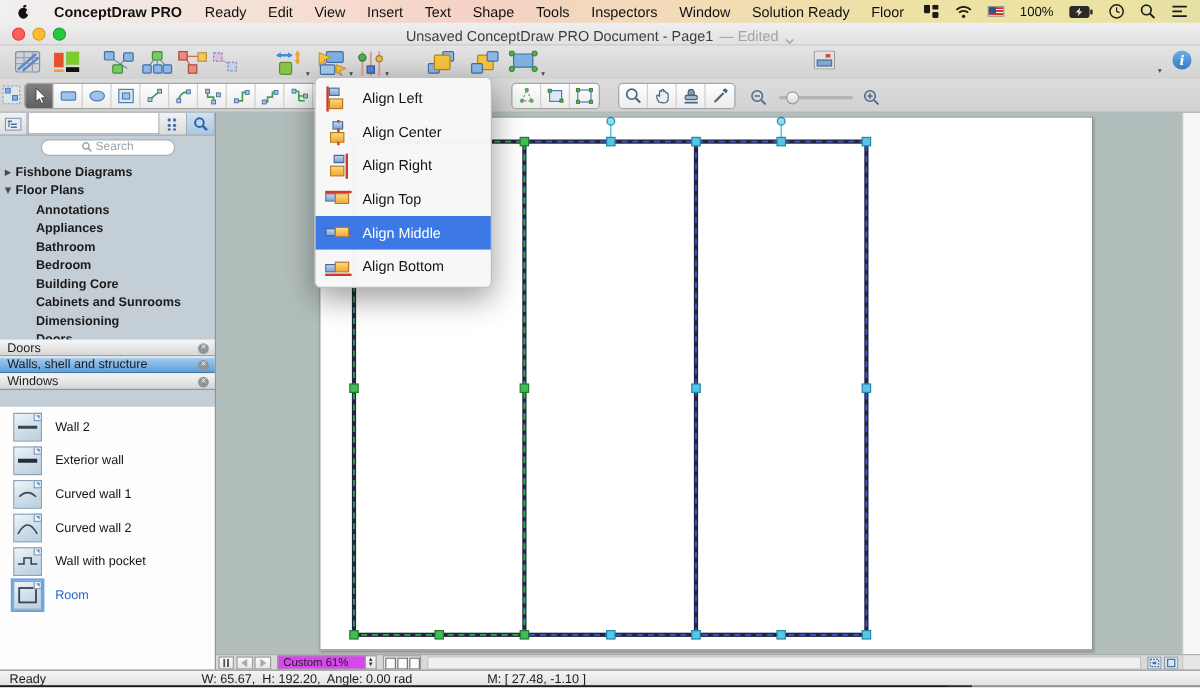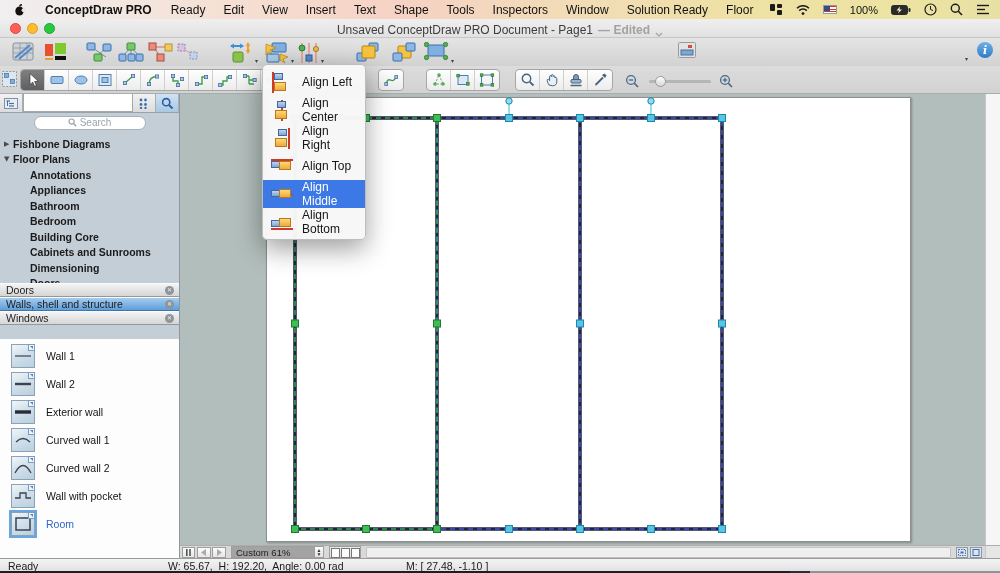--- a/index.html
+++ b/index.html
@@ -18,21 +18,21 @@
   .flag{width:14px;height:9px;background:repeating-linear-gradient(#c33 0 1.3px,#fff 1.3px 2.6px);position:relative;border:0.5px solid #999;}
   .flag::after{content:"";position:absolute;left:0;top:0;width:6px;height:5px;background:#324f86;}
 
   
   .titlebar{position:absolute;top:19px;left:0;right:0;height:19px;background:linear-gradient(#efefef,#e1e1e1);border-bottom:1px solid #c6c6c6;}
   .tl{position:absolute;top:4px;width:11px;height:11px;border-radius:50%;}
   .tl.red{left:10px;background:#ff5f57;border:0.5px solid #e0443e;}
   .tl.yellow{left:27px;background:#febc2e;border:0.5px solid #d89e24;}
   .tl.green{left:44px;background:#28c840;border:0.5px solid #1ea432;}
   .title-wrap{height:100%;display:flex;align-items:flex-end;justify-content:center;gap:5px;font-size:12px;color:#3d3d3d;}
-  .title-wrap .edited{color:#a2a2a2;font-weight:bold;}
+  .title-wrap .edited{color:#a2a2a2;}
 
   
   .toolbar1{position:absolute;top:38px;left:0;right:0;height:28px;background:linear-gradient(#e4e4e4,#d2d2d2);}
   .t1{position:absolute;top:4px;}
   .t1 svg{display:block;}
   .caret{position:absolute;font-size:6px;color:#444;}
 
   
   .toolbar2{position:absolute;top:66px;left:0;right:0;height:28px;background:linear-gradient(#dcdcdc,#d2d2d2);border-bottom:1px solid #a5adb2;}
   .tg{position:absolute;top:3px;height:22px;background:linear-gradient(#fefefe,#ececec);border:1px solid #a6a6a6;border-radius:4px;display:flex;overflow:hidden;}
@@ -70,35 +70,35 @@
   .shape.selected .sicon{outline:2px solid #6aa5e0;}
   .shape.selected .slabel{color:#2f66c8;}
 
   
   .canvas{position:absolute;left:180px;top:94px;width:820px;height:464px;background:#b2bebb;overflow:hidden;}
   .page{position:absolute;left:86px;top:3px;width:645px;height:445px;background:#fff;border:1px solid #8f8f8f;box-shadow:1px 1px 2px rgba(0,0,0,0.28);}
   .drawing{position:absolute;left:0;top:0;}
   .vscroll{position:absolute;right:0;top:0;width:15px;height:451px;background:#f6f6f6;border-left:1px solid #c7c7c7;}
   .cfooter{position:absolute;left:0;bottom:0;height:13px;right:15px;background:#d9d9d9;border-top:1px solid #adadad;display:flex;align-items:center;font-size:9.5px;color:#222;}
   .fbtn{height:11px;display:flex;align-items:center;justify-content:center;background:linear-gradient(#fcfcfc,#e6e6e6);border:1px solid #9e9e9e;}
-  .zoombox{width:84px;height:12px;background:#a3a3a3;border:1px solid #9e9e9e;display:flex;align-items:center;padding-left:4px;font-size:9.5px;}
+  .zoombox{width:74px;height:12px;background:#d946ef;border:1px solid #9e9e9e;display:flex;align-items:center;padding-left:4px;font-size:9.5px;}
   .stepper{width:9px;height:12px;background:linear-gradient(#fcfcfc,#e2e2e2);border:1px solid #9e9e9e;border-left:none;display:flex;flex-direction:column;align-items:center;justify-content:center;font-size:5px;color:#333;line-height:0.9;}
   .pageboxes{display:flex;height:12px;border:1px solid #9e9e9e;background:#e8e8e8;margin-left:5px;}
   .pbox{width:9px;height:10px;border:1px solid #777;background:#fbfbfb;margin:0.5px;}
   .htrack{flex:1;height:11px;background:#efefef;border:1px solid #c2c2c2;margin:0 5px;border-radius:1px;}
   .fitbtns{display:flex;gap:2px;margin-right:3px;}
   .corner{position:absolute;right:0;bottom:0;width:15px;height:13px;background:#e6e6e6;border-left:1px solid #c7c7c7;border-top:1px solid #adadad;}
 
   
   .statusbar{position:absolute;left:0;top:558px;width:1000px;height:13px;background:linear-gradient(#f4f4f4,#e2e2e2);border-top:1px solid #9b9b9b;font-size:10.5px;color:#1a1a1a;}
   .statusbar span{position:absolute;top:0.5px;white-space:pre;}
   .bottomstrip{position:absolute;top:571px;left:0;right:0;height:2px;background:linear-gradient(90deg,#1e1e1e 0 79%,#24313a 79% 81%,#8d9499 81% 100%);}
 
   
-  .alignmenu{position:absolute;left:262px;top:64px;width:104px;background:rgba(247,247,247,0.98);border:1px solid #bdbdbd;border-radius:5px;box-shadow:0 9px 26px rgba(0,0,0,0.38);padding:3px 0;z-index:60;}
+  .alignmenu{position:absolute;left:262px;top:64px;width:148px;background:rgba(247,247,247,0.98);border:1px solid #bdbdbd;border-radius:5px;box-shadow:0 9px 26px rgba(0,0,0,0.38);padding:3px 0;z-index:60;}
   .am-item{height:28px;display:flex;align-items:center;gap:9px;padding:0 8px;font-size:12px;color:#151515;}
   .am-item.selected{background:#3c79e6;color:#fff;}
   .ai{position:relative;width:22px;height:21px;flex:0 0 auto;}
   .ai .b{position:absolute;width:9px;height:7px;background:linear-gradient(#bdd3ec,#7da6d5);border:1px solid #46679e;}
   .ai .y{position:absolute;width:12px;height:9px;background:linear-gradient(#fcd978,#efa93a);border:1px solid #b5791f;}
   .ai .ln{position:absolute;background:#cf3a28;}
   .ai.left .b{left:3px;top:1px}   .ai.left .y{left:3px;top:10px}   .ai.left .ln{left:1px;top:0;width:2px;height:21px}
   .ai.center .b{left:6px;top:1px} .ai.center .y{left:4px;top:10px} .ai.center .ln{left:10px;top:0;width:2px;height:21px}
   .ai.right .b{left:7px;top:1px}  .ai.right .y{left:4px;top:10px}  .ai.right .ln{left:17px;top:0;width:2px;height:21px}
   .ai.top .b{left:0;top:5px}      .ai.top .y{left:8px;top:5px}     .ai.top .ln{left:0;top:3px;width:22px;height:2px}
@@ -560,29 +560,20 @@
       <div class="libtab">
           <span>Windows</span>
           <span class="closex">✕</span>
         </div>
     </div>
 
     <div class="shapes">
       <div class="shape">
         <span class="sicon">
             <svg width="22" height="22" viewBox="0 0 22 22">
-              <line x1="3" y1="11" x2="19" y2="11" stroke="#3a4350" stroke-width="1.2"></line>
-            </svg>
-            <span class="sbadge"></span>
-          </span>
-        <span class="slabel">Wall 1</span>
-      </div>
-      <div class="shape">
-        <span class="sicon">
-            <svg width="22" height="22" viewBox="0 0 22 22">
               <line x1="3" y1="11" x2="19" y2="11" stroke="#3a4350" stroke-width="2.4"></line>
             </svg>
             <span class="sbadge"></span>
           </span>
         <span class="slabel">Wall 2</span>
       </div>
       <div class="shape">
         <span class="sicon">
             <svg width="22" height="22" viewBox="0 0 22 22">
               <line x1="3" y1="11" x2="19" y2="11" stroke="#262d38" stroke-width="3.4"></line>

